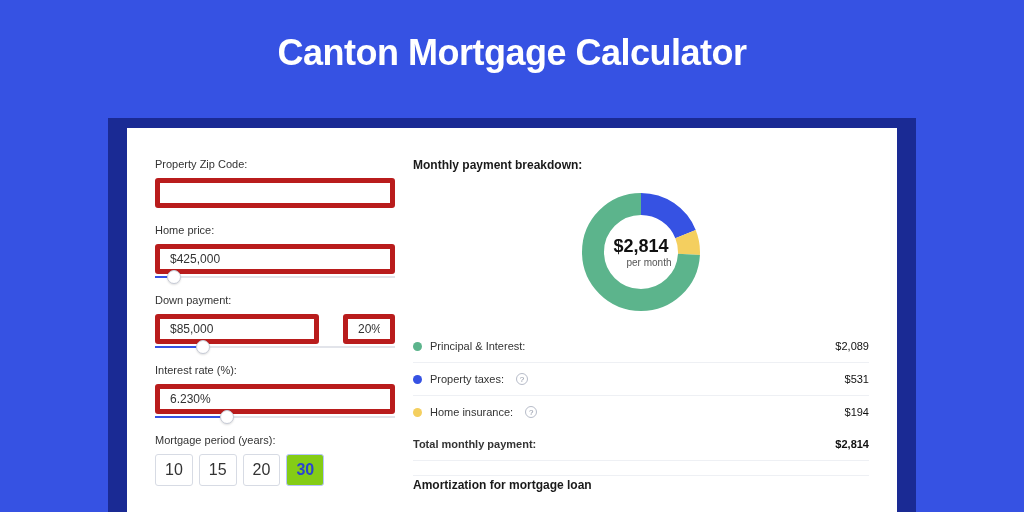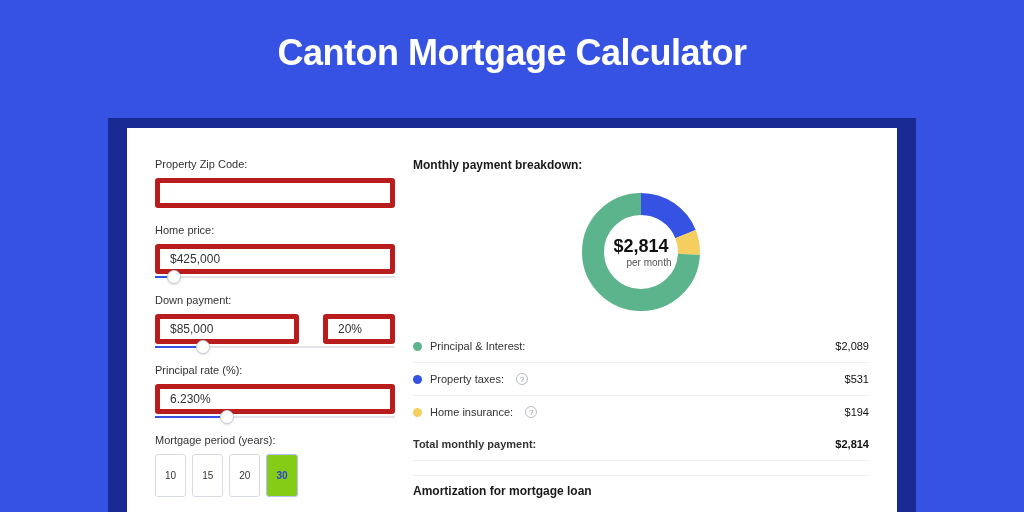--- a/index.html
+++ b/index.html
@@ -74,28 +74,28 @@
     height: 14px;
     border-radius: 50%;
     background: #fff;
     border: 1px solid #c7cbd6;
     box-shadow: 0 1px 2px rgba(0,0,0,0.12);
     transform: translateX(-50%);
   }
   .row-gap { margin-top: 16px; }
   .dp-row { display: flex; gap: 24px; }
   .dp-row .input:first-child { flex: 1; }
-  .dp-pct { width: 72px; }
+  .dp-pct { width: 52px; }
   .period-row { display: flex; gap: 6px; }
   .period-btn {
     border: 1px solid #d7dbe4;
     background: #fff;
-    font-size: 10px;
+    font-size: 16px;
     color: #333;
-    padding: 15px 9px;
+    padding: 6px 9px;
     border-radius: 3px;
     cursor: pointer;
   }
   .period-btn.active {
     background: #84cc16;
     border-color: #b5c3ff;
     color: #2a44d2;
     font-weight: 600;
   }
   .toggle-row { display: flex; align-items: center; gap: 10px; margin-top: 26px; }
@@ -164,21 +164,21 @@
     width: 12px; height: 12px;
     border: 1px solid #b7bcc9;
     border-radius: 50%;
     font-size: 8px;
     color: #8a90a0;
     margin-left: 4px;
   }
   .amort-box {
     margin-top: 14px;
     border-top: 1px solid #eef0f4;
-    padding-top: 8px;
+    padding-top: 2px;
   }
   .amort-title {
     font-size: 12px;
     font-weight: 700;
     margin-bottom: 8px;
     color: #1a1a1a;
   }
 </style>
 </head>
 <body>
@@ -207,21 +207,21 @@
     <div class="dp-row">
       <input class="input" value="$85,000" style="">
       <input class="input dp-pct" value="20%" style="">
     </div>
     <div class="slider-track">
       <div class="slider-fill" style="width:20%"></div>
       <div class="slider-handle" style="left:20%"></div>
     </div>
 
     <div class="row-gap"></div>
-    <div class="form-label">Principal rate (%):</div>
+    <div class="form-label">Interest rate (%):</div>
     <input class="input" value="6.230%" style="">
     <div class="slider-track">
       <div class="slider-fill" style="width:30%"></div>
       <div class="slider-handle" style="left:30%"></div>
     </div>
 
     <div class="row-gap"></div>
     <div class="form-label">Mortgage period (years):</div>
     <div class="period-row" id="period-row">
         <button class="period-btn">10</button>

